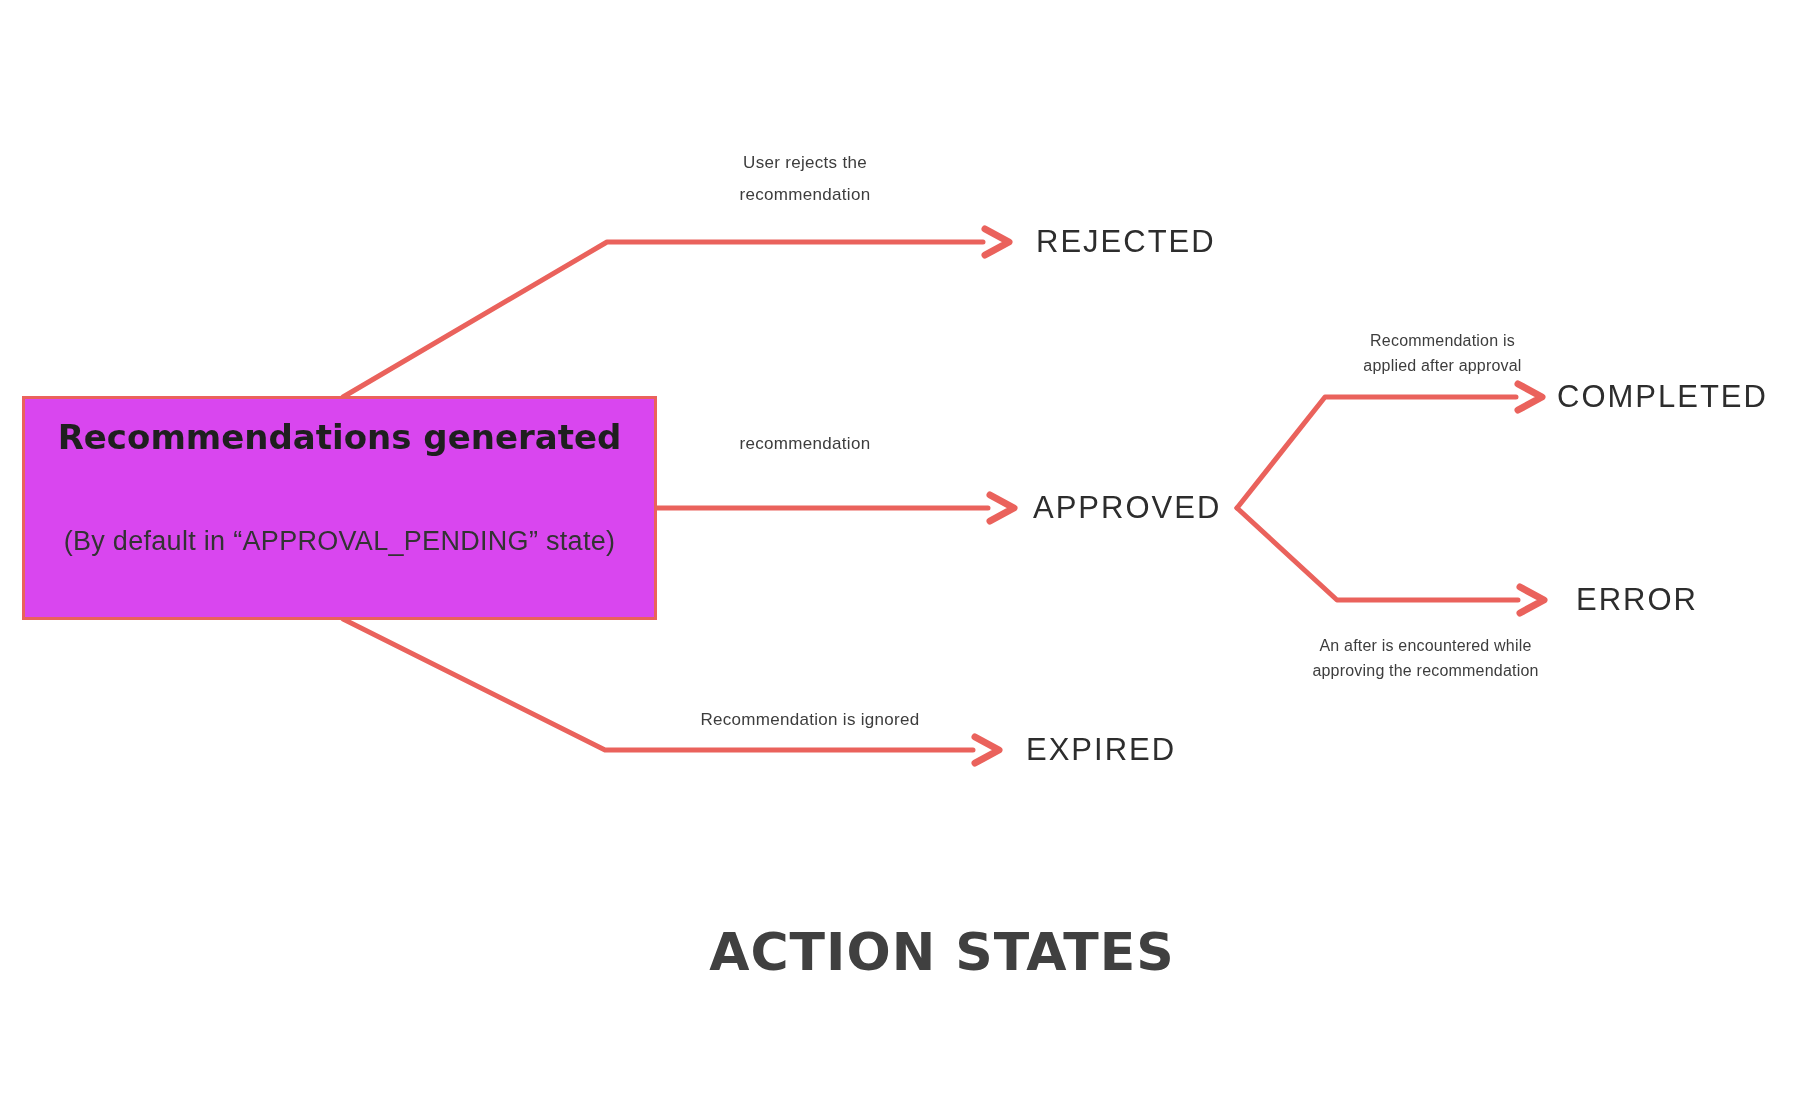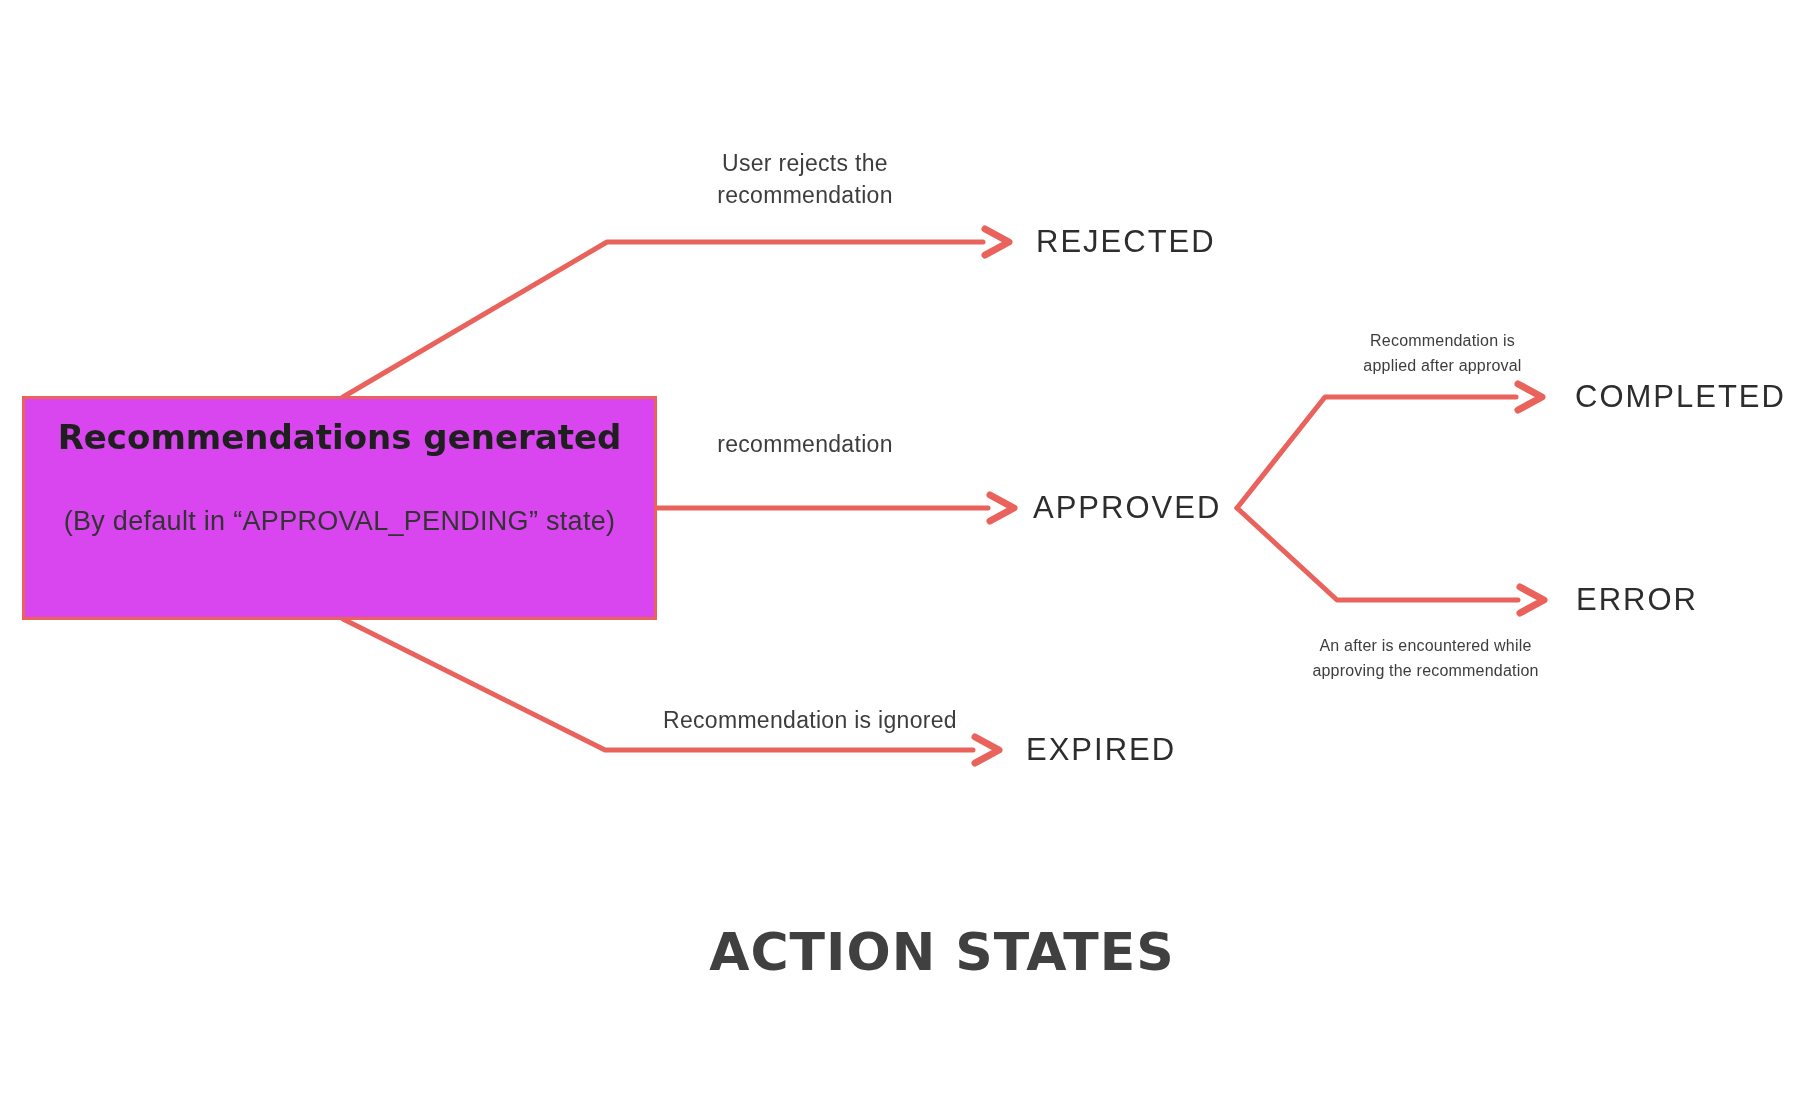--- a/index.html
+++ b/index.html
@@ -38,53 +38,53 @@
   }
   .source-box .heading {
     margin-top: 14px;
     font-family: "DejaVu Sans", sans-serif;
     font-weight: 700;
     font-size: 34px;
     line-height: 49px;
     color: #1f1f1f;
   }
   .source-box .subheading {
-    margin-top: 44px;
+    margin-top: 64px;
     font-weight: 300;
     font-size: 27px;
     letter-spacing: 0.3px;
     color: #333333;
   }
 
   .caption {
     position: absolute;
     text-align: center;
     color: #3d3d3d;
     font-weight: 400;
   }
-  .caption.big { font-size: 23px; line-height: 32px; letter-spacing: 0.3px; }
+  .caption.big { font-size: 17px; line-height: 32px; letter-spacing: 0.3px; }
   .caption.small { font-size: 16px; line-height: 25px; letter-spacing: 0.2px; }
 
   .cap-rejected { left: 620px; top: 147px; width: 370px; }
   .cap-approved { left: 620px; top: 428px; width: 370px; }
   .cap-applied  { left: 1325px; top: 328px; width: 235px; }
   .cap-error    { left: 1283px; top: 633px; width: 285px; line-height: 26px; }
   .cap-ignored  { left: 635px;  top: 704px; width: 350px; }
 
   .state {
     position: absolute;
     font-weight: 300;
     font-size: 31px;
     letter-spacing: 2px;
     color: #2d2d2d;
     white-space: nowrap;
   }
   .state-rejected  { left: 1036px; top: 224px; }
   .state-approved  { left: 1033px; top: 490px; }
-  .state-completed { left: 1557px; top: 379px; margin-left: 18px; }
+  .state-completed { left: 1557px; top: 379px; }
   .state-error     { left: 1576px; top: 582px; }
   .state-expired   { left: 1026px; top: 732px; }
 
   .diagram-title {
     position: absolute;
     left: 602px; top: 922px;
     width: 680px;
     text-align: center;
     font-family: "DejaVu Sans", sans-serif;
     font-weight: 700;

